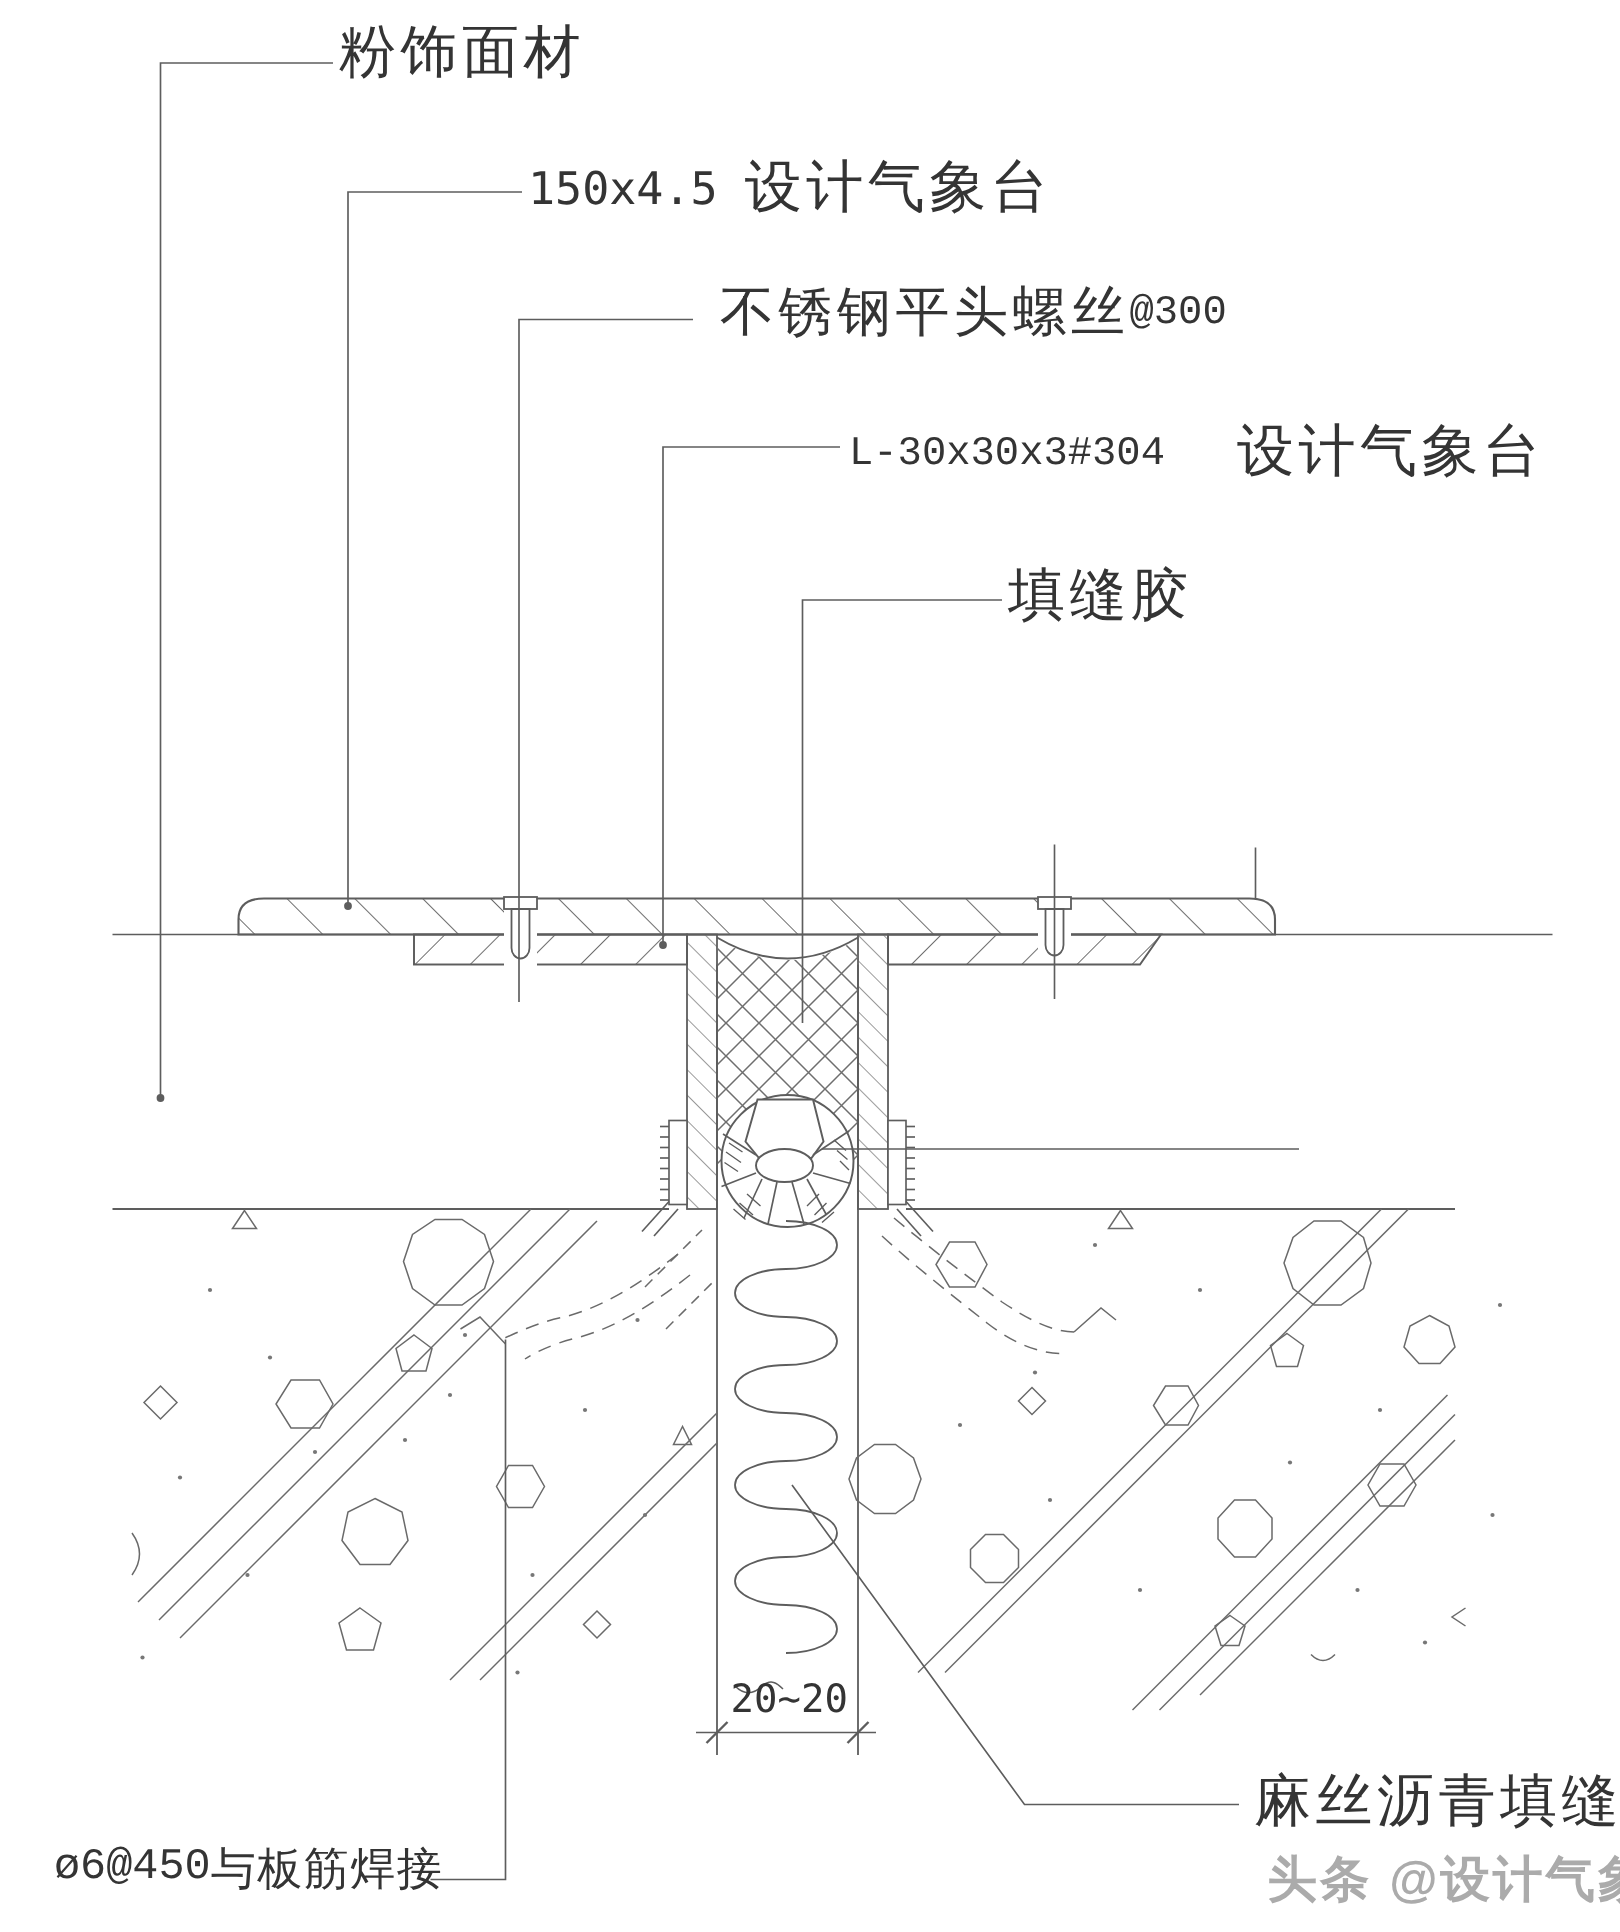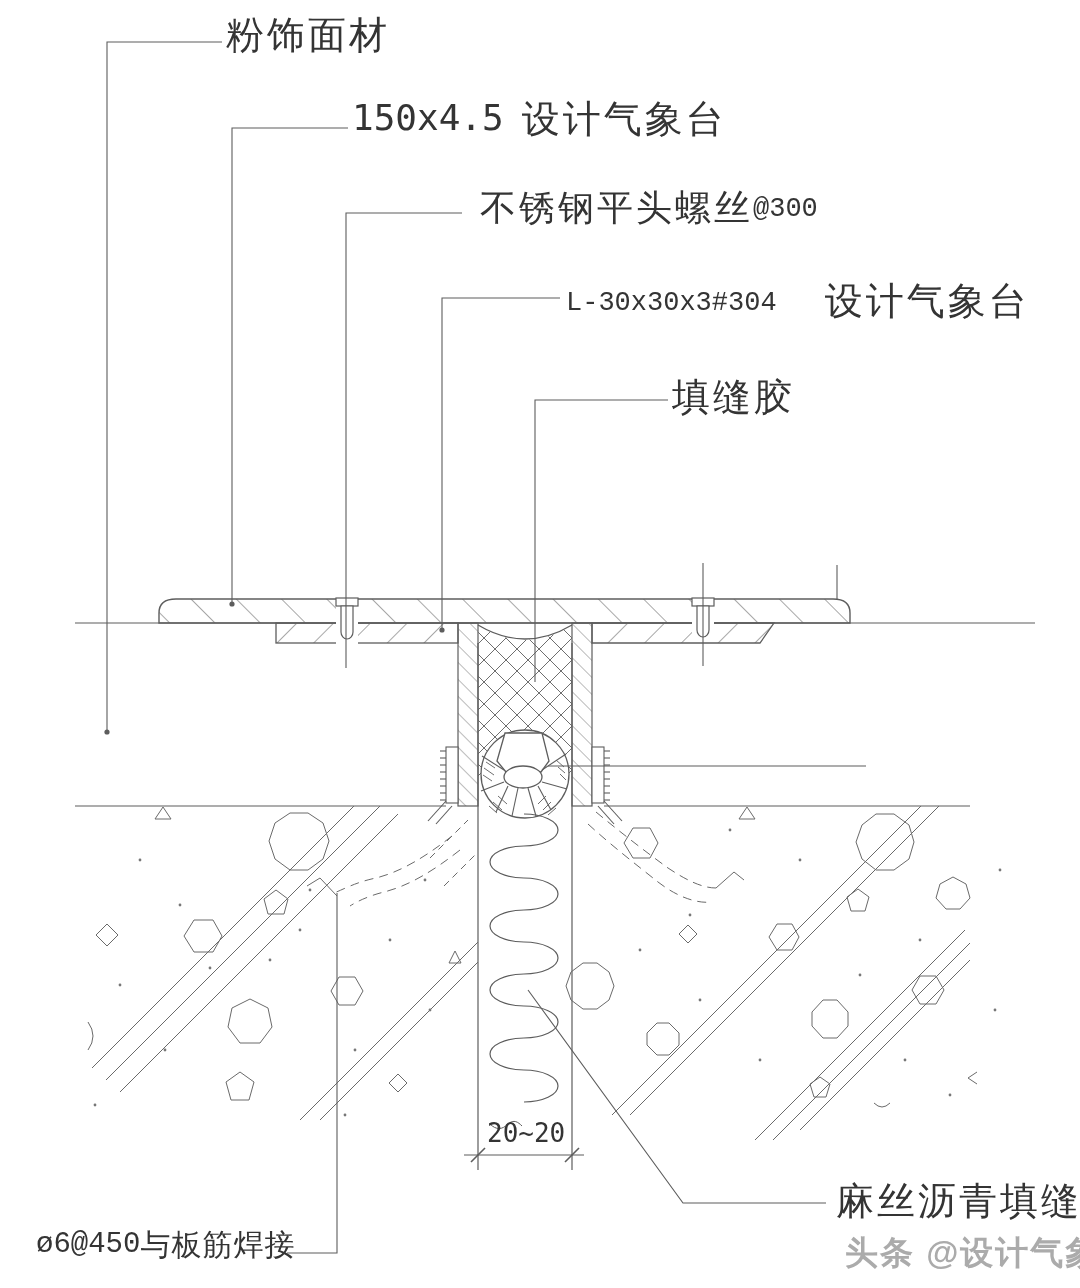--- a/index.html
+++ b/index.html
@@ -3,23 +3,23 @@
 <meta charset="utf-8">
 <style>
   html,body{margin:0;padding:0;background:#ffffff;}
   #stage{
     position:relative;width:1080px;height:1272px;background:#ffffff;overflow:hidden;
     font-family:"Liberation Sans", sans-serif;
   }
   #drawing{position:absolute;left:0;top:0;}
   .lbl{position:absolute;white-space:nowrap;color:#343434;display:flex;align-items:flex-end;line-height:1;}
   .cn{font-size:38px;letter-spacing:3px;font-family:"Liberation Sans",sans-serif;}
-  .cn-sm{font-size:30px;letter-spacing:1px;font-family:Liberation Mono, monospace;}
+  .cn-sm{font-size:30px;letter-spacing:1px;font-family:Liberation Sans, sans-serif;}
   .cad{font-size:27px;font-family:Liberation Mono, monospace;letter-spacing:0px;padding-bottom:3px;}
-  .cad-lg{font-size:36px;font-family:"DejaVu Sans Mono",monospace;padding-bottom:2px;}
+  .cad-lg{font-size:30px;font-family:"DejaVu Sans Mono",monospace;padding-bottom:2px;margin-top:12px;}
   .cad-mid{font-size:26px;font-family:"DejaVu Sans Mono",monospace;padding-bottom:4px;}
   .watermark{color:#ababab;font-size:33px;letter-spacing:2px;font-weight:600;}
 </style>
 </head>
 <body>
 
 <div id="stage">
 
 <svg id="drawing" width="1080" height="1288" viewBox="0 0 1080 1288">
   <defs>

